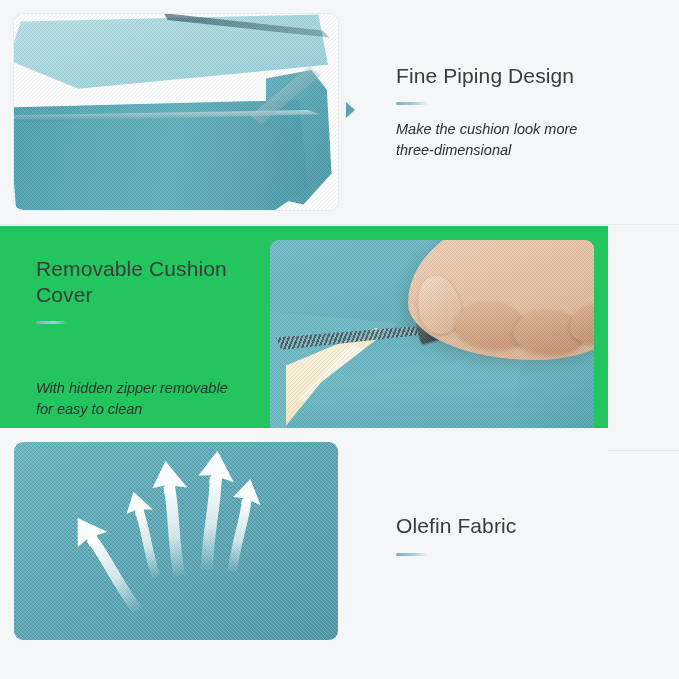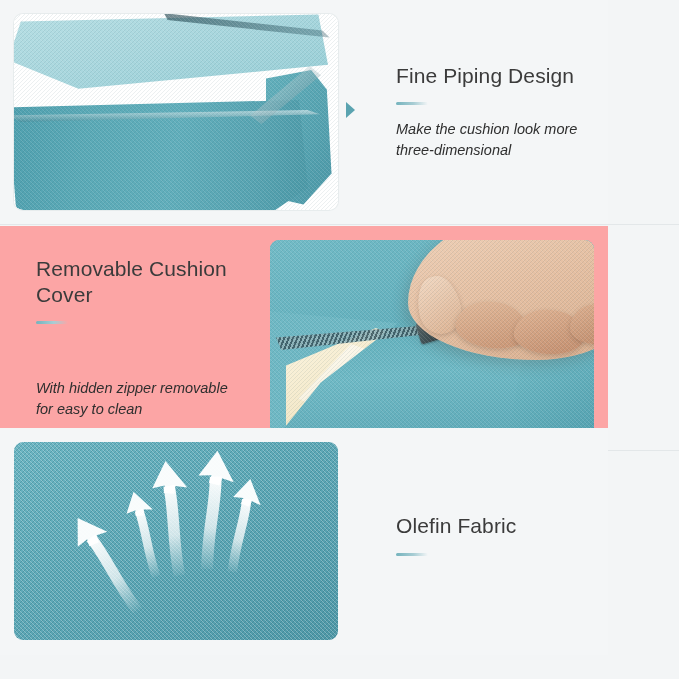--- a/index.html
+++ b/index.html
@@ -7,21 +7,21 @@
     width:679px;height:679px;overflow:hidden;
     background:#f3f5f6;
     font-family:"Liberation Sans","DejaVu Sans",sans-serif;
     -webkit-font-smoothing:antialiased;
   }
   .page{position:relative;width:679px;height:679px;background:#f3f5f6;}
 
   
   .panel{position:absolute;left:0;width:608px;display:flex;box-sizing:border-box;background:#f4f6f7;}
   #panel-1{top:0;height:224px;}
-  #panel-2{top:226px;height:224px;background:#fca5a5;}
+  #panel-2{top:226px;height:224px;background:#22c55e;}
   #panel-3{top:428px;height:227px;}
 
   .divider{position:absolute;left:0;width:679px;height:1px;background:#e3e7e9;}
   #divider-1{top:224px;}
   #divider-2{top:450px;}
 
   
   .img-card{position:relative;overflow:hidden;border-radius:9px;flex:0 0 auto;}
 
   

